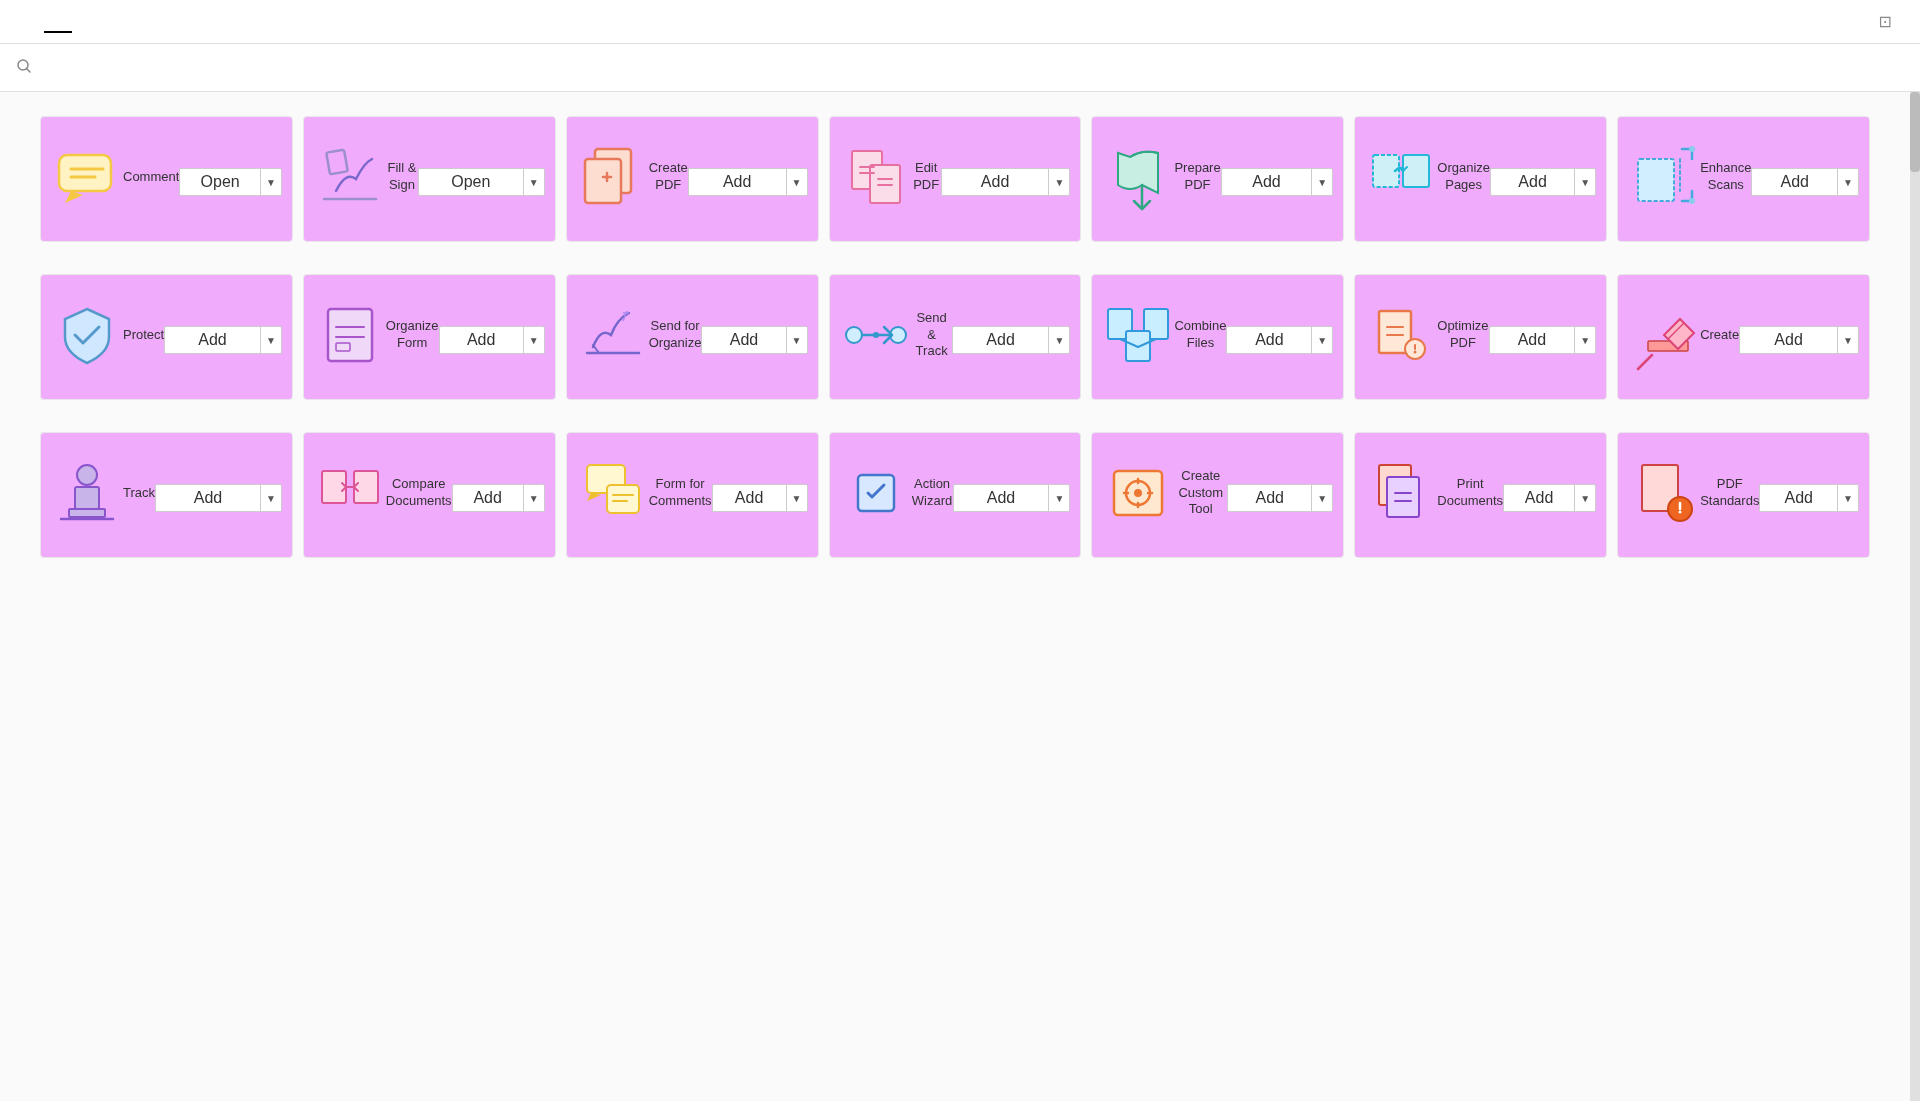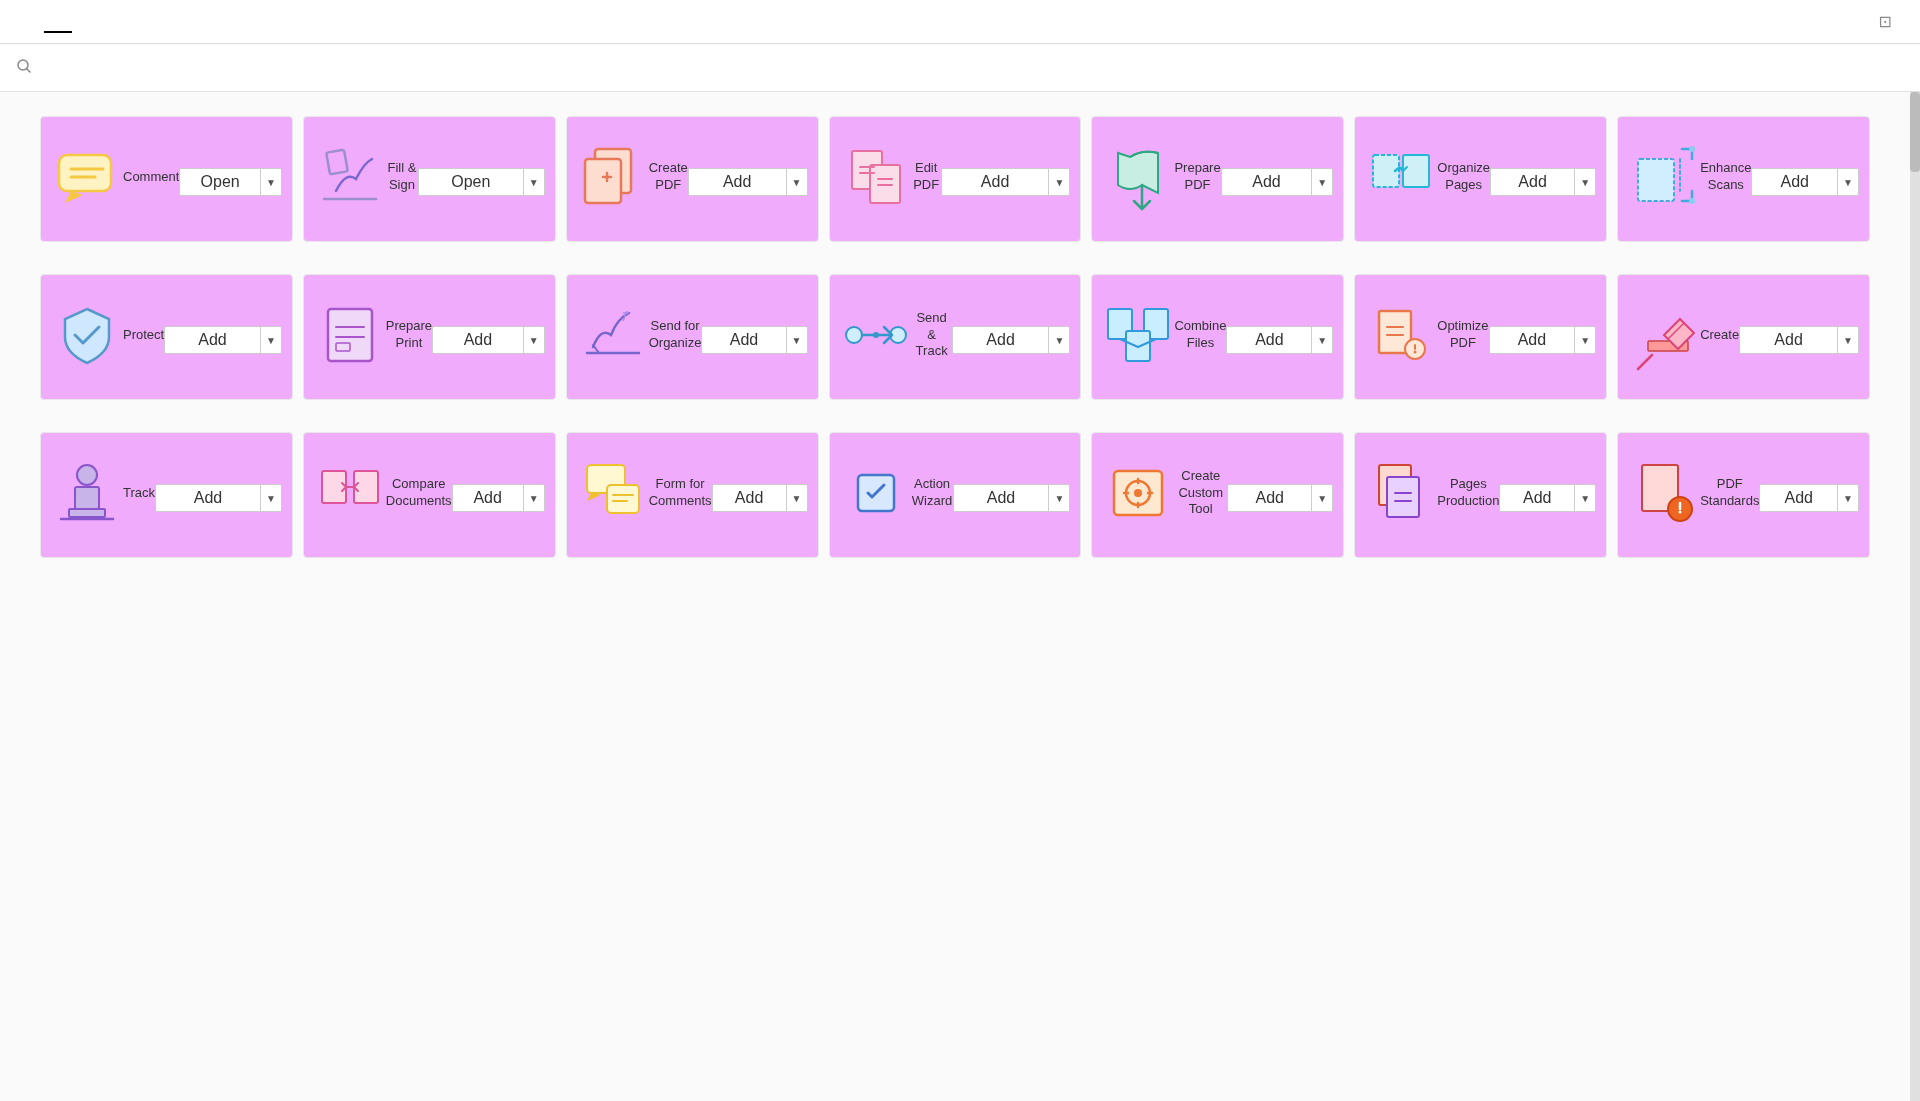--- a/index.html
+++ b/index.html
@@ -237,21 +237,21 @@
         </div>
         <div class="tool-card">
           <div class="tool-icon-wrap">
             <svg viewBox="0 0 72 72" fill="none" xmlns="http://www.w3.org/2000/svg">
       <rect x="14" y="10" width="44" height="52" rx="3" fill="#F0D8F8" stroke="#A855CC" stroke-width="2.5"></rect>
       <line x1="22" y1="28" x2="50" y2="28" stroke="#A855CC" stroke-width="2" stroke-linecap="round"></line>
       <line x1="22" y1="38" x2="50" y2="38" stroke="#A855CC" stroke-width="2" stroke-linecap="round"></line>
       <rect x="22" y="44" width="14" height="8" rx="1" fill="none" stroke="#A855CC" stroke-width="1.5"></rect>
     </svg>
           </div>
-          <div class="tool-name">Prepare Print</div>
+          <div class="tool-name">Organize Form</div>
           <div class="btn-row">
             <button class="btn-main">Add</button>
             <button class="btn-arrow">▼</button>
           </div>
         </div>
         <div class="tool-card">
           <div class="tool-icon-wrap">
             <svg viewBox="0 0 72 72" fill="none" xmlns="http://www.w3.org/2000/svg">
       <line x1="10" y1="54" x2="62" y2="54" stroke="#7766CC" stroke-width="2.5" stroke-linecap="round"></line>
       <path d="M16 48 Q24 28 34 36 Q40 20 52 14" stroke="#7766CC" stroke-width="2.5" fill="none" stroke-linecap="round"></path>
@@ -413,21 +413,21 @@
         </div>
         <div class="tool-card">
           <div class="tool-icon-wrap">
             <svg viewBox="0 0 72 72" fill="none" xmlns="http://www.w3.org/2000/svg">
       <rect x="14" y="8" width="32" height="40" rx="2" fill="#FFD8D0" stroke="#CC4433" stroke-width="2"></rect>
       <rect x="22" y="20" width="32" height="40" rx="2" fill="#E8D0FF" stroke="#8844CC" stroke-width="2"></rect>
       <line x1="30" y1="36" x2="46" y2="36" stroke="#8844CC" stroke-width="2" stroke-linecap="round"></line>
       <line x1="30" y1="44" x2="46" y2="44" stroke="#8844CC" stroke-width="2" stroke-linecap="round"></line>
     </svg>
           </div>
-          <div class="tool-name">Pages Production</div>
+          <div class="tool-name">Print Documents</div>
           <div class="btn-row">
             <button class="btn-main">Add</button>
             <button class="btn-arrow">▼</button>
           </div>
         </div>
         <div class="tool-card">
           <div class="tool-icon-wrap">
             <svg viewBox="0 0 72 72" fill="none" xmlns="http://www.w3.org/2000/svg">
       <rect x="14" y="8" width="36" height="46" rx="2" fill="#FFD8D8" stroke="#CC4444" stroke-width="2"></rect>
       <circle cx="52" cy="52" r="12" fill="#EE6622" stroke="#CC4411" stroke-width="2"></circle>

